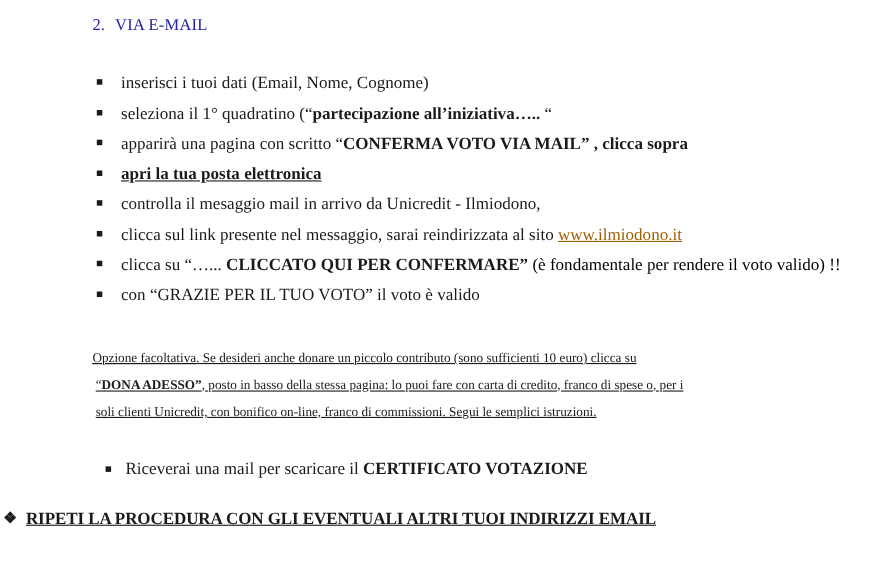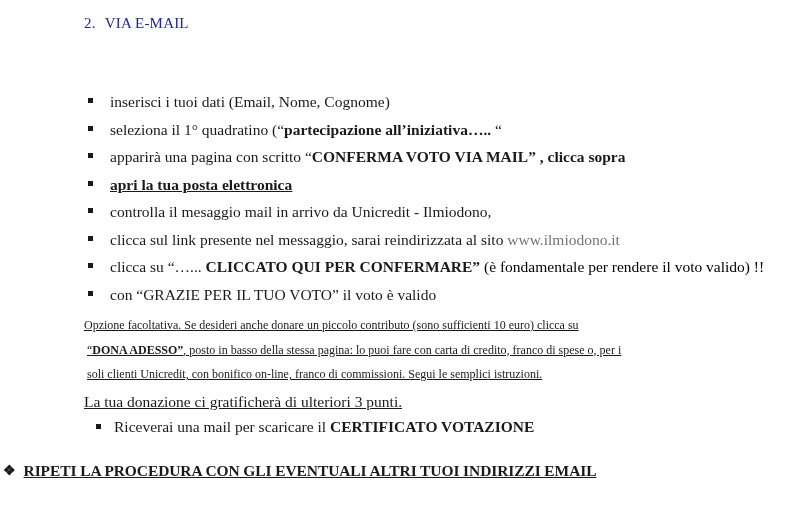--- a/index.html
+++ b/index.html
@@ -36,21 +36,20 @@
   .section-heading .num {
     margin-right: 9px;
   }
 
   
   .bullet-list {
     position: absolute;
     left: 88px;
     top: 62px;
     width: 700px;
-    margin-top: 26px;
   }
   .bullet-item {
     position: relative;
     padding-left: 22px;
     font-size: 15.5px;
     line-height: 27.5px;
     white-space: nowrap;
   }
   .bullet-item .sq {
     position: absolute;
@@ -59,21 +58,22 @@
     width: 5px;
     height: 5px;
     background: #1a1a1a;
   }
 
   b, .b { font-weight: bold; }
   .u { text-decoration: underline; }
   .bu { font-weight: bold; text-decoration: underline; }
 
   .link {
-    color: #737373;
+    color: #a16207;
+    text-decoration: underline;
   }
   .orange {
     color: #000000;
   }
 
   
   .para-block {
     position: absolute;
     left: 84px;
     top: 313px;
@@ -154,21 +154,20 @@
       <div class="bullet-item"><span class="sq"></span><span><span>clicca su “…... </span><span class="b">CLICCATO QUI PER CONFERMARE”</span><span class="orange"> (è fondamentale per rendere il voto valido) !!</span></span></div>
       <div class="bullet-item"><span class="sq"></span><span><span>con  “GRAZIE PER IL TUO VOTO”  il voto è valido</span></span></div>
     </div>
 
   <div class="para-block">
       <div class="para-line"><span class="u">Opzione  facoltativa</span><span>. Se desideri anche donare un piccolo contributo (sono sufficienti 10 euro)  clicca su</span></div>
       <div class="para-line indent"><span>“</span><span class="b">DONA ADESSO”</span><span>, posto in basso della stessa pagina: lo puoi fare con carta di credito, franco di spese o, per i</span></div>
       <div class="para-line indent"><span>soli clienti Unicredit, con bonifico on-line, franco di commissioni.  Segui le semplici istruzioni.</span></div>
     </div>
 
-  <div class="closing-line"><span class="u">La tua donazione ci gratificherà di ulteriori 3 punti.</span></div>
 
   <div class="cert-item">
     <span class="sq"></span><span class="cert-text"><span>Riceverai una mail per scaricare il  </span><span class="b">CERTIFICATO VOTAZIONE</span></span>
   </div>
 
   <div class="footer-heading">
     <span class="clover">❖</span><span class="ftext">RIPETI LA PROCEDURA CON GLI EVENTUALI ALTRI TUOI INDIRIZZI EMAIL</span>
   </div>
 
 </div>

